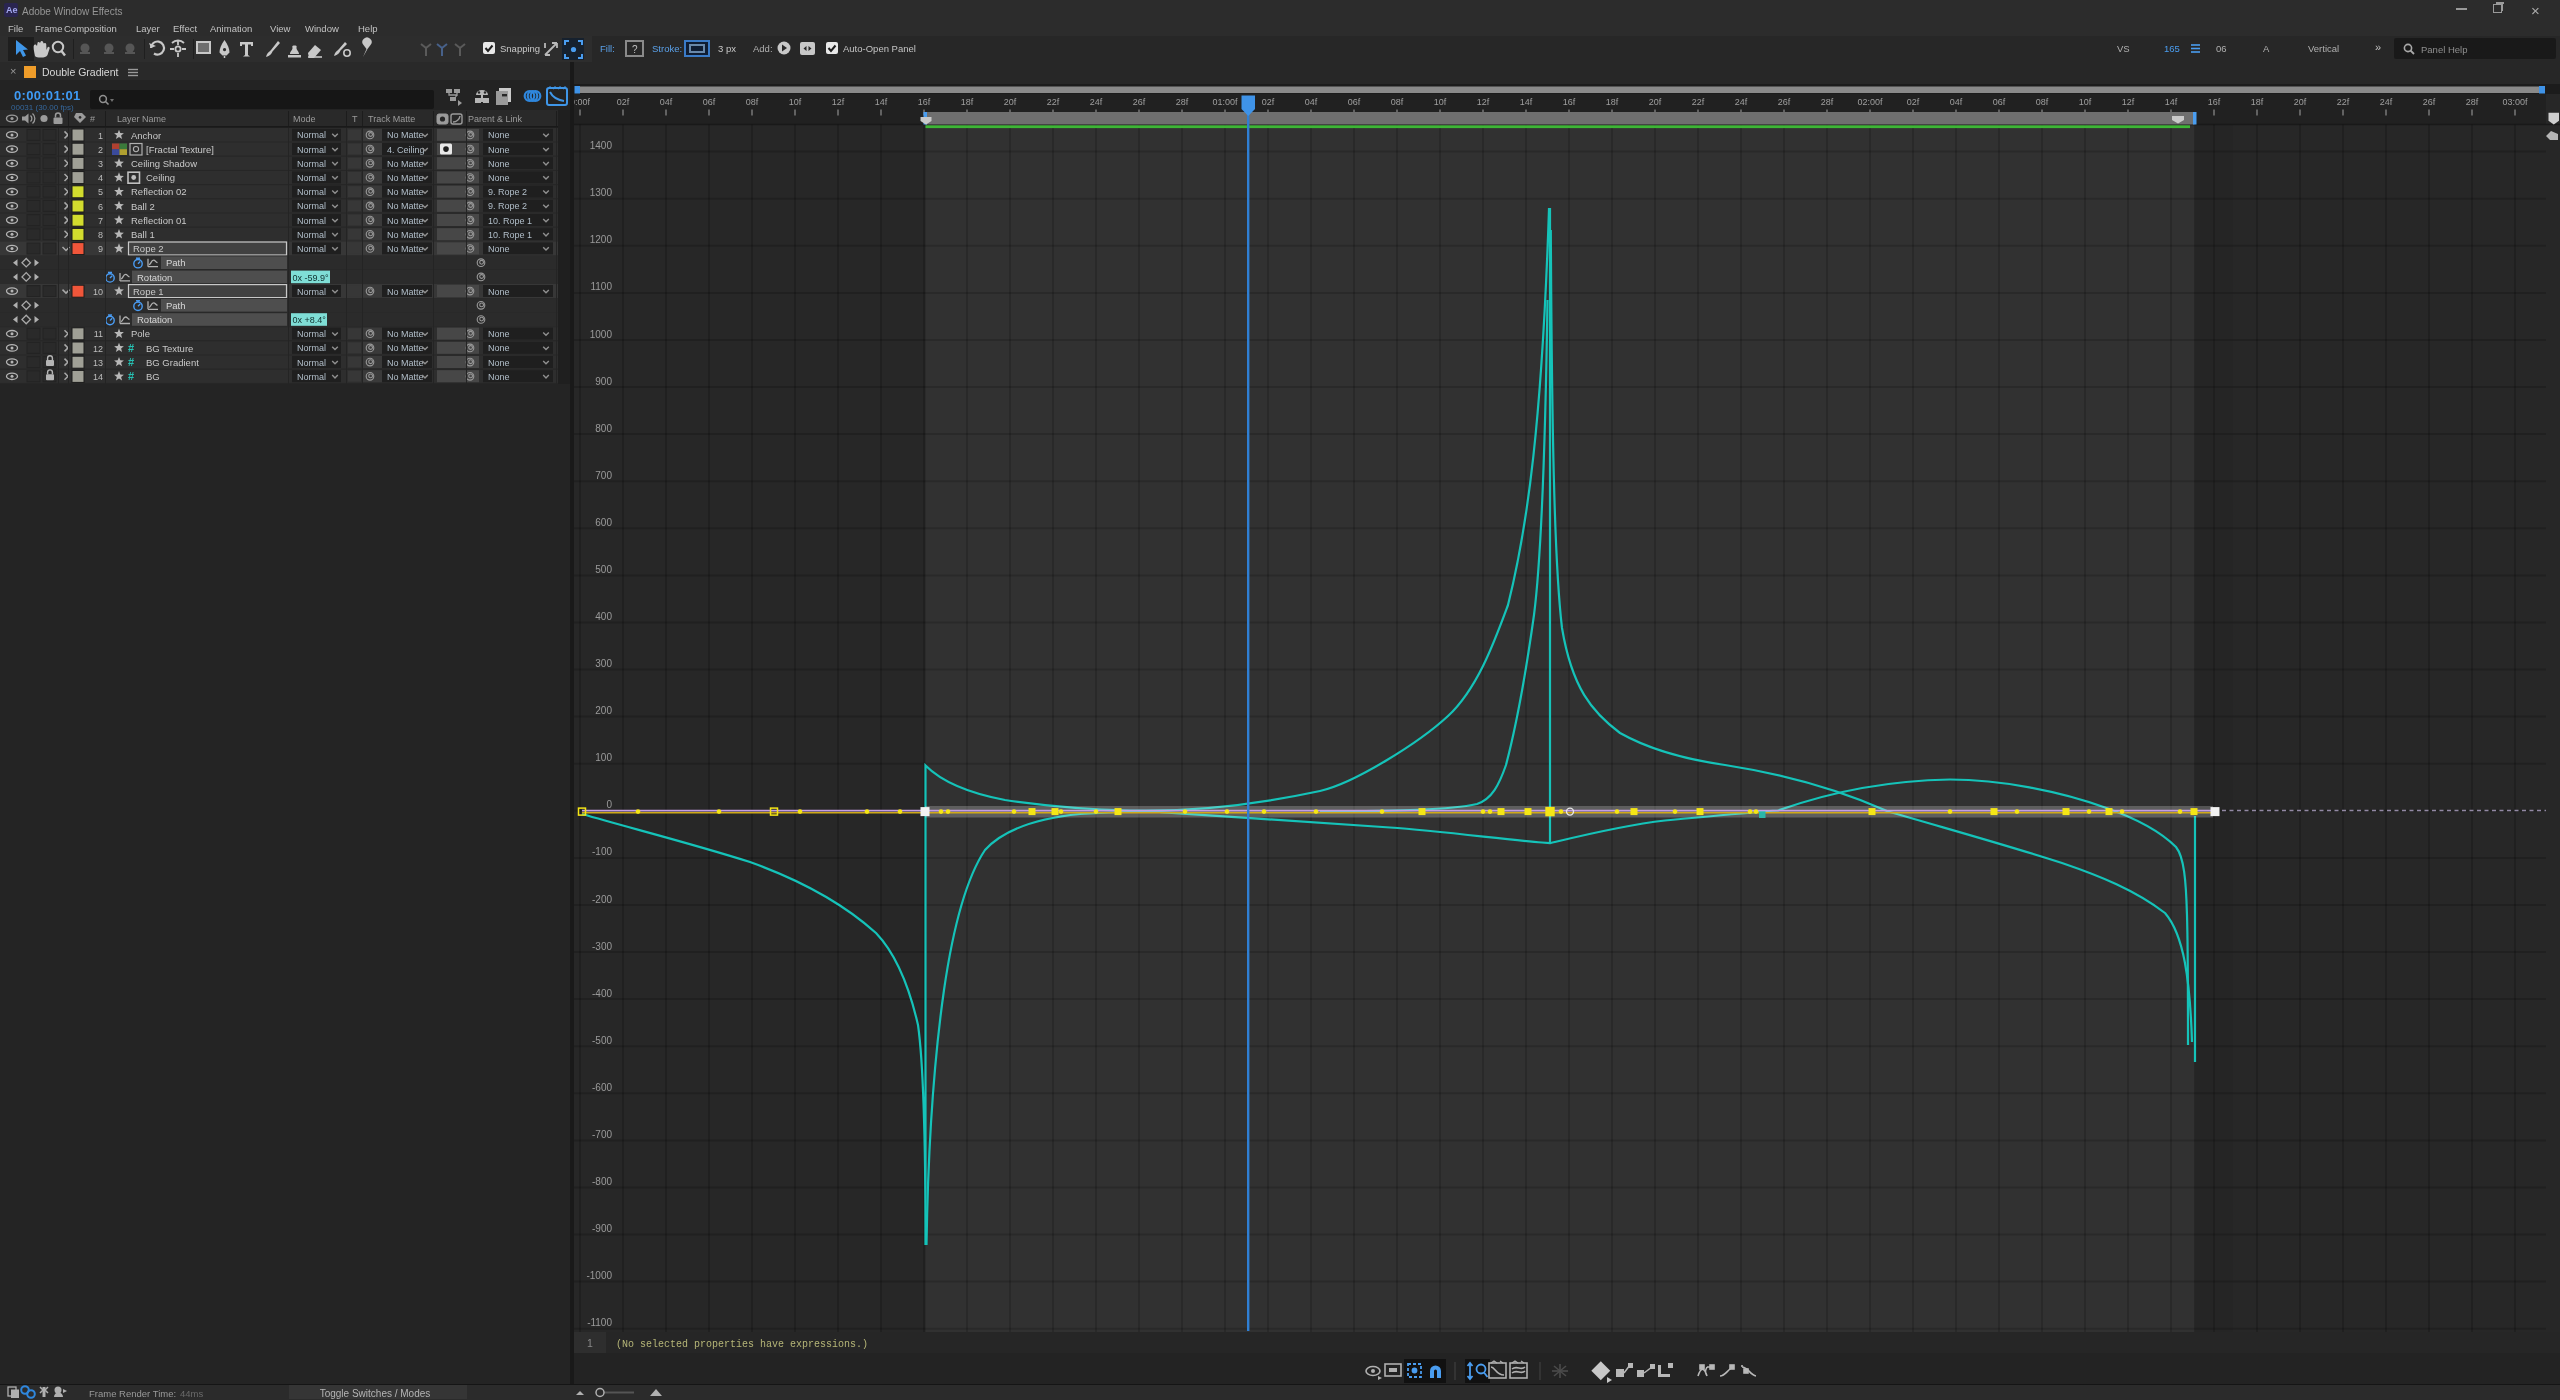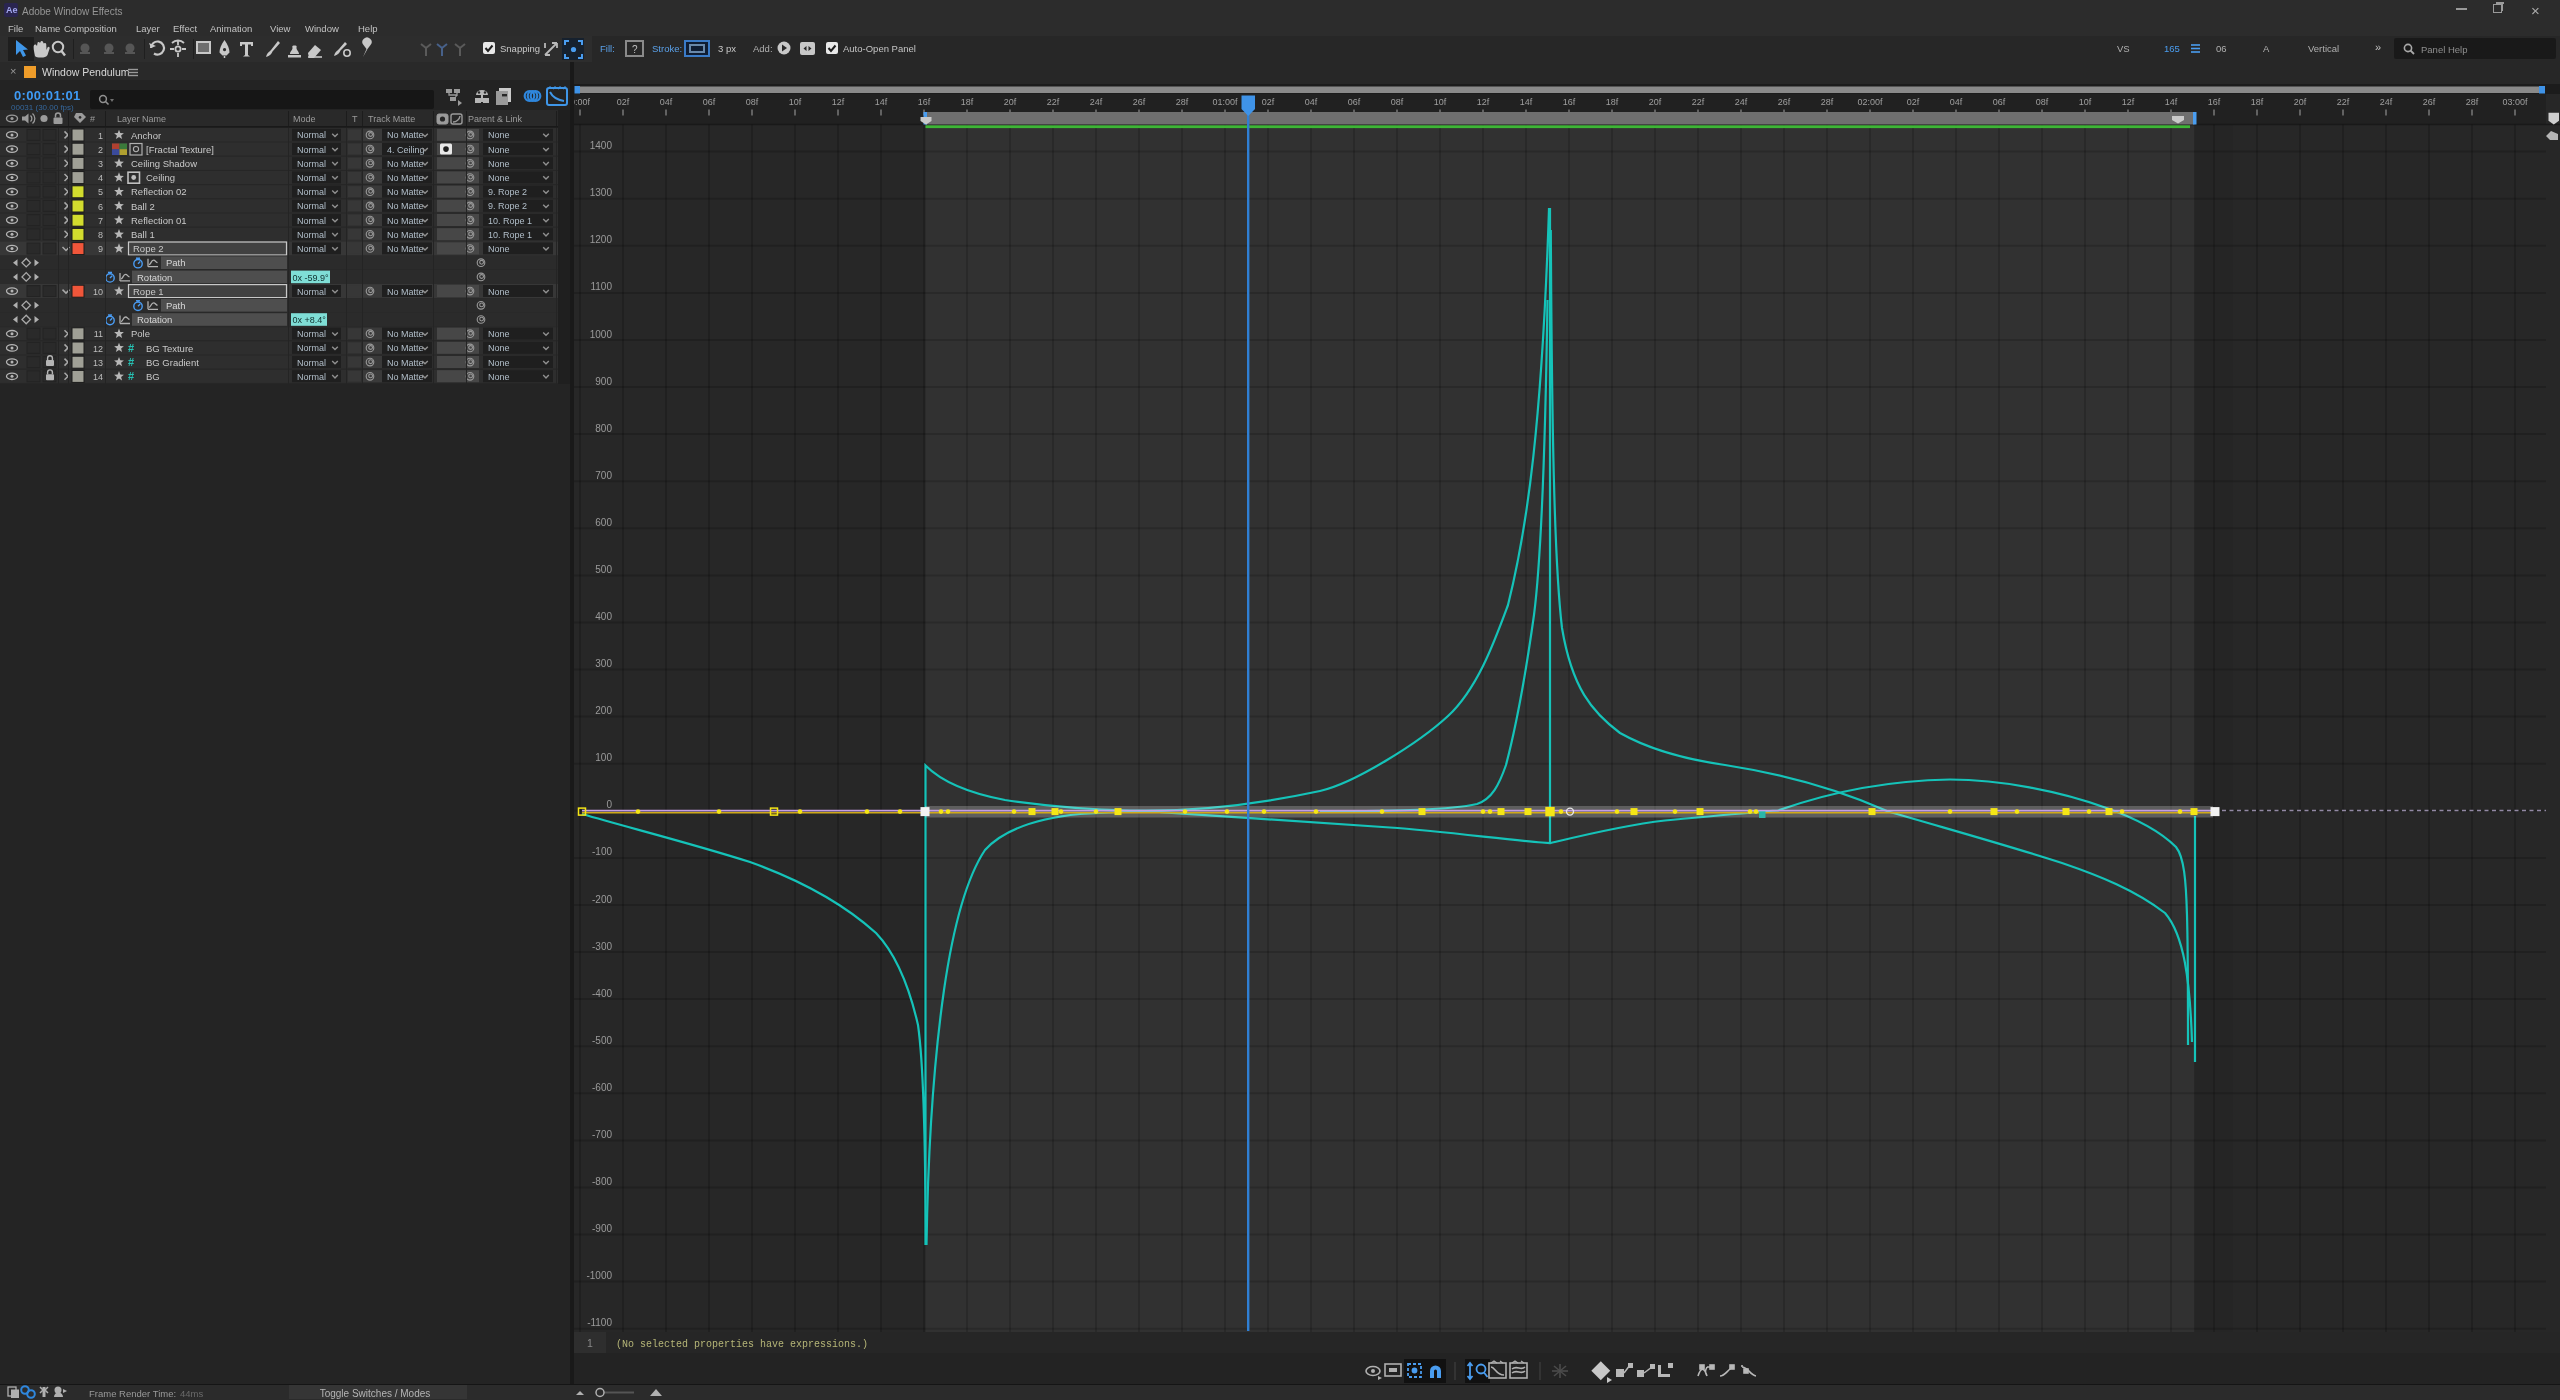--- a/index.html
+++ b/index.html
@@ -5,21 +5,21 @@
 <div style="position:absolute;left:0px;top:36px;width:592px;height:26px;background:#2d2d2d;"></div>
 <div style="position:absolute;left:4px;top:3px;width:14px;height:14px;background:#2a2550;border-radius:2px;"></div>
 <div style="position:absolute;left:6px;top:5px;font:bold 9px &quot;Liberation Sans&quot;, sans-serif;color:#a3a8f0;white-space:nowrap;">Ae</div>
 <div style="position:absolute;left:22px;top:6px;font:normal 10px &quot;Liberation Sans&quot;, sans-serif;color:#969696;white-space:nowrap;">Adobe Window Effects</div>
 <div style="position:absolute;left:2456px;top:8px;width:11px;height:2px;background:#9a9a9a;"></div>
 <div style="position:absolute;left:2493px;top:4px;width:9px;height:9px;border:1px solid #9a9a9a;"></div>
 <div style="position:absolute;left:2496px;top:2px;width:8px;height:2px;background:#9a9a9a;"></div>
 <div style="position:absolute;left:2501px;top:2px;width:2px;height:9px;background:#9a9a9a;"></div>
 <div style="position:absolute;left:2531px;top:2px;font:normal 15px &quot;Liberation Sans&quot;, sans-serif;color:#aaaaaa;white-space:nowrap;">×</div>
 <div style="position:absolute;left:8px;top:23px;font:normal 9.5px &quot;Liberation Sans&quot;, sans-serif;color:#c2c2c2;white-space:nowrap;">File</div>
-<div style="position:absolute;left:35px;top:23px;font:normal 9.5px &quot;Liberation Sans&quot;, sans-serif;color:#c2c2c2;white-space:nowrap;">Name</div>
+<div style="position:absolute;left:35px;top:23px;font:normal 9.5px &quot;Liberation Sans&quot;, sans-serif;color:#c2c2c2;white-space:nowrap;">Frame</div>
 <div style="position:absolute;left:64px;top:23px;font:normal 9.5px &quot;Liberation Sans&quot;, sans-serif;color:#c2c2c2;white-space:nowrap;">Composition</div>
 <div style="position:absolute;left:136px;top:23px;font:normal 9.5px &quot;Liberation Sans&quot;, sans-serif;color:#c2c2c2;white-space:nowrap;">Layer</div>
 <div style="position:absolute;left:173px;top:23px;font:normal 9.5px &quot;Liberation Sans&quot;, sans-serif;color:#c2c2c2;white-space:nowrap;">Effect</div>
 <div style="position:absolute;left:210px;top:23px;font:normal 9.5px &quot;Liberation Sans&quot;, sans-serif;color:#c2c2c2;white-space:nowrap;">Animation</div>
 <div style="position:absolute;left:270px;top:23px;font:normal 9.5px &quot;Liberation Sans&quot;, sans-serif;color:#c2c2c2;white-space:nowrap;">View</div>
 <div style="position:absolute;left:305px;top:23px;font:normal 9.5px &quot;Liberation Sans&quot;, sans-serif;color:#c2c2c2;white-space:nowrap;">Window</div>
 <div style="position:absolute;left:358px;top:23px;font:normal 9.5px &quot;Liberation Sans&quot;, sans-serif;color:#c2c2c2;white-space:nowrap;">Help</div>
 <svg style="position:absolute;left:0;top:36px;pointer-events:none" width="2560" height="26" viewBox="0 0 2560 26">
     <rect x="8" y="1" width="26" height="24" fill="#1e1e1e"></rect>
     <path d="M16 4 L16 19 L20 15 L23 21 L26 19.5 L23 14 L28 13.5 Z" fill="#3f96e8"></path>
@@ -107,21 +107,21 @@
   </svg>
 <div style="position:absolute;left:2421px;top:44px;font:normal 9.5px &quot;Liberation Sans&quot;, sans-serif;color:#8f8f8f;white-space:nowrap;">Panel Help</div>
 <div style="position:absolute;left:0px;top:62px;width:570px;height:18px;background:#292929;"></div>
 <div style="position:absolute;left:0px;top:80px;width:570px;height:30px;background:#232323;"></div>
 <div style="position:absolute;left:0px;top:110px;width:558px;height:17px;background:#292929;border-bottom:1px solid #191919;"></div>
 <div style="position:absolute;left:0px;top:128px;width:558px;height:256px;background:#2e2e2e;"></div>
 <div style="position:absolute;left:0px;top:384px;width:574px;height:1000px;background:#242424;"></div>
 <div style="position:absolute;left:570px;top:62px;width:4px;height:1322px;background:#191919;"></div>
 <div style="position:absolute;left:10px;top:65px;font:normal 11px &quot;Liberation Sans&quot;, sans-serif;color:#9a9a9a;white-space:nowrap;">×</div>
 <div style="position:absolute;left:24px;top:66px;width:12px;height:12px;background:#ef9d2a;"></div>
-<div style="position:absolute;left:42px;top:66px;font:normal 10.5px &quot;Liberation Sans&quot;, sans-serif;color:#d8d8d8;white-space:nowrap;">Window Pendulum</div>
+<div style="position:absolute;left:42px;top:66px;font:normal 10.5px &quot;Liberation Sans&quot;, sans-serif;color:#d8d8d8;white-space:nowrap;">Double Gradient</div>
 <svg style="position:absolute;left:128px;top:68px" width="12" height="10">
     <g stroke="#9a9a9a" stroke-width="1.4">
       <line x1="0" y1="1.5" x2="10" y2="1.5"></line>
       <line x1="0" y1="4.5" x2="10" y2="4.5"></line>
       <line x1="0" y1="7.5" x2="10" y2="7.5"></line>
     </g>
   </svg>
 <div style="position:absolute;left:14px;top:88px;font:bold 13px &quot;Liberation Sans&quot;, sans-serif;color:#3f9bf5;white-space:nowrap;letter-spacing:0.3px;">0:00:01:01</div>
 <div style="position:absolute;left:11px;top:103px;font:normal 8px &quot;Liberation Sans&quot;, sans-serif;color:#35679c;white-space:nowrap;">00031 (30.00 fps)</div>
 <div style="position:absolute;left:90px;top:90px;width:344px;height:19px;background:#161616;border-radius:2px;"></div>

